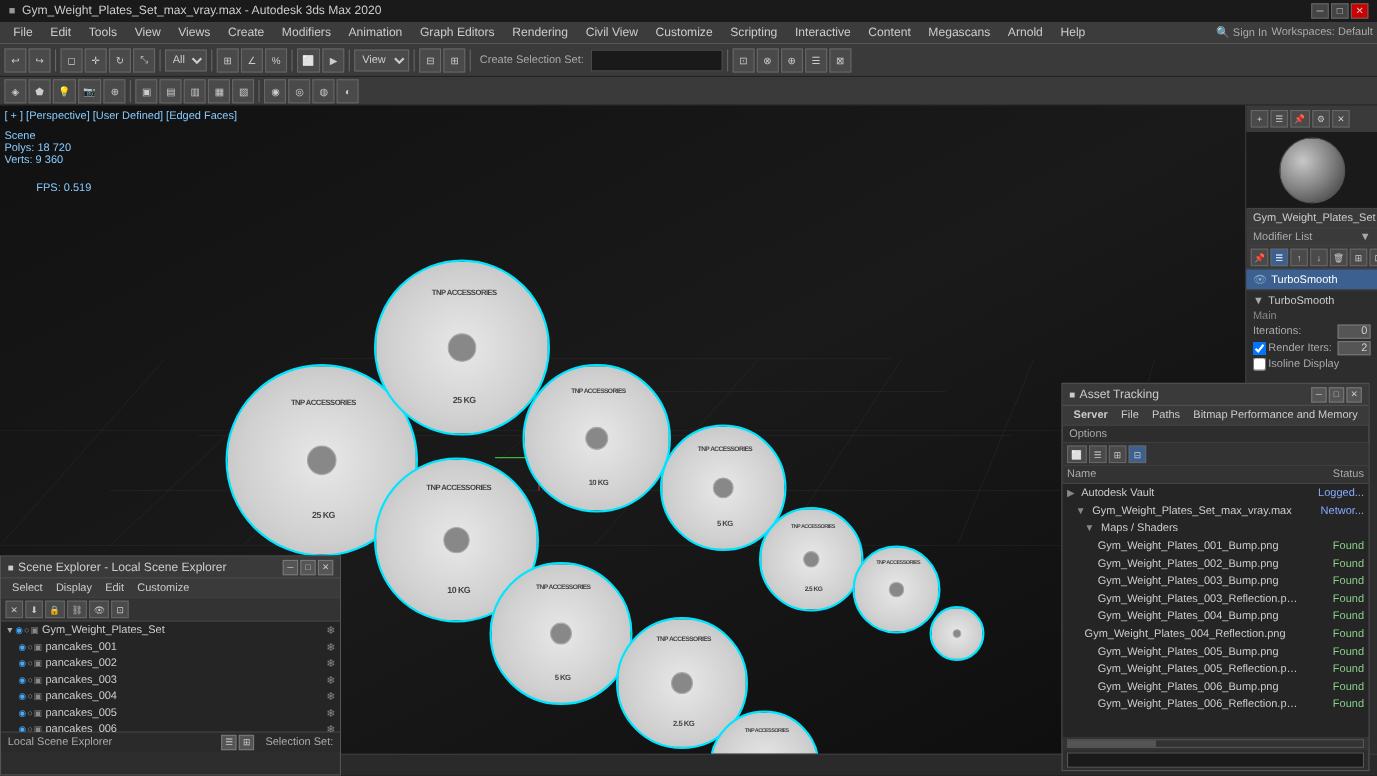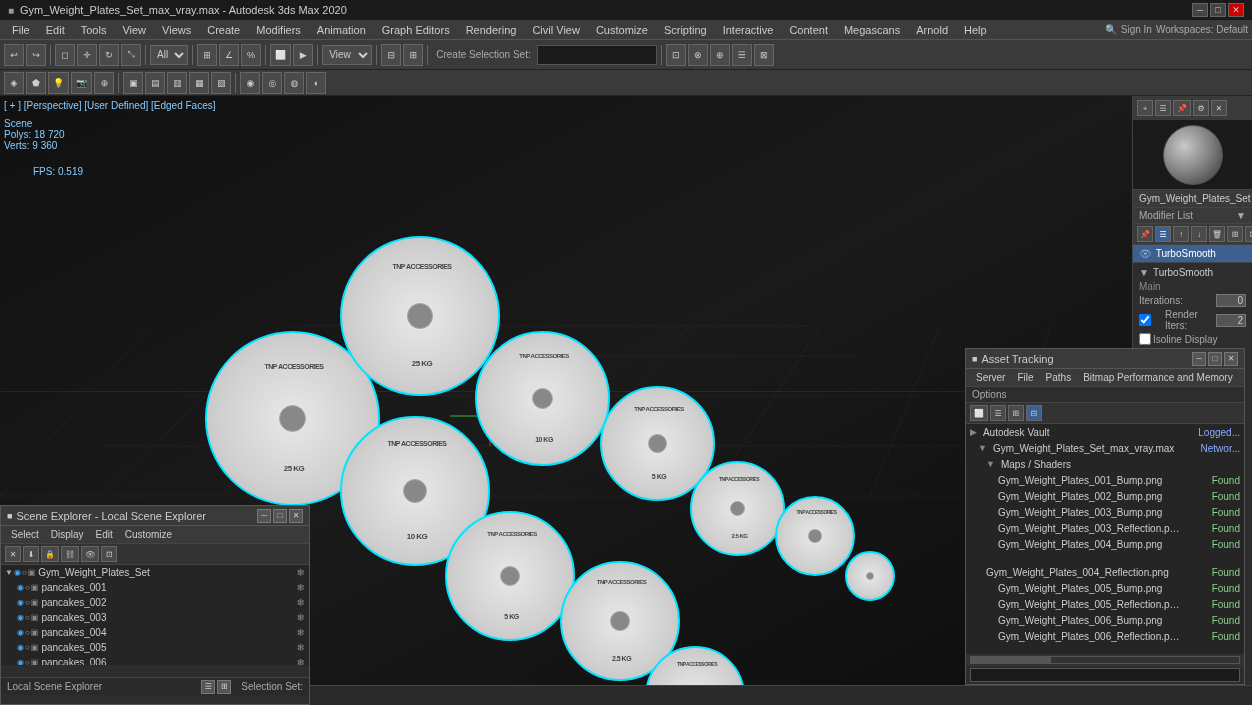--- a/index.html
+++ b/index.html
@@ -84,21 +84,21 @@
 
     
     #scene-explorer { position: absolute; left: 0; bottom: 0; width: 310px; background: #2d2d2d; border: 1px solid #555; z-index: 10; height: 200px; }
     #se-title-bar { background: #3a3a3a; height: 20px; display: flex; align-items: center; justify-content: space-between; padding: 0 6px; font-size: 11px; color: #ccc; border-bottom: 1px solid #555; }
     #se-menu-bar { background: #3a3a3a; height: 18px; display: flex; align-items: center; padding: 0 4px; border-bottom: 1px solid #444; }
     #se-toolbar { display: flex; gap: 2px; padding: 2px 4px; background: #333; border-bottom: 1px solid #444; align-items: center; }
     #se-col-header { display: flex; padding: 2px 4px; background: #333; border-bottom: 1px solid #444; font-size: 10px; color: #aaa; justify-content: space-between; }
     #se-list { flex: 1; overflow-y: auto; background: #252525; }
     .se-row { display: flex; align-items: center; padding: 1px 4px; font-size: 10px; color: #ccc; cursor: pointer; min-height: 15px; }
     .se-icons { display: flex; gap: 1px; margin-right: 3px; }
-    #se-status-bar { background: #2a2a2a; height: 18px; display: flex; align-items: center; padding: 0 6px; border-top: 1px solid #444; font-size: 10px; color: #aaa; gap: 10px; margin-top: 12px; }
+    #se-status-bar { background: #2a2a2a; height: 18px; display: flex; align-items: center; padding: 0 6px; border-top: 1px solid #444; font-size: 10px; color: #aaa; gap: 10px; }
 
     
     .sphere-preview { width: 60px; height: 60px; border-radius: 50%; background: radial-gradient(circle at 35% 35%, #c8c8c8, #808080, #303030); border: 1px solid #555; }
 
     
     .small-icon-btn { width: 14px; height: 14px; background: #555; border: 1px solid #777; color: #ccc; font-size: 8px; cursor: pointer; display: flex; align-items: center; justify-content: center; }
   </style>
 </head>
 <body>
 
@@ -331,21 +331,21 @@
       <div style="display:flex;align-items:center;gap:4px;margin-bottom:3px;">
         <span style="color:#aaa;font-size:10px;">▼</span>
         <span style="font-size:10px;color:#ccc;">TurboSmooth</span>
       </div>
       <div id="ts-main">Main</div>
       <div class="ts-row">
         <span>Iterations:</span>
         <input type="text" class="ts-input" value="0" style="">
       </div>
       <div class="ts-row">
-        <span style="display:flex;align-items:center;gap:14px;">
+        <span style="display:flex;align-items:center;gap:2px;">
           <input type="checkbox" class="ts-checkbox" checked="" style="">
           <span>Render Iters:</span>
         </span>
         <input type="text" class="ts-input" value="2" style="">
       </div>
       <div class="ts-row">
         <span style="display:flex;align-items:center;gap:2px;">
           <input type="checkbox" class="ts-checkbox" style="">
           <span>Isoline Display</span>
         </span>
@@ -364,34 +364,38 @@
       <span style="font-size:9px;">■</span>
       <span>Asset Tracking</span>
     </span>
     <div id="asset-title-bar-btns">
       <div class="small-icon-btn">─</div>
       <div class="small-icon-btn">□</div>
       <div class="small-icon-btn">✕</div>
     </div>
   </div>
   <div id="asset-menu-bar">
-    <span class="menu-item" style="padding:1px 6px;font-size:10px;">Server</span>
+    <span class="menu-item" style="padding:1px 6px;font-size:10px;font-weight:bold;">Server</span>
     <span class="menu-item" style="padding:1px 6px;font-size:10px;">File</span>
     <span class="menu-item" style="padding:1px 6px;font-size:10px;">Paths</span>
     <span class="menu-item" style="padding:1px 6px;font-size:10px;">Bitmap Performance and Memory</span>
   </div>
   <div id="asset-options">
     <span>Options</span>
   </div>
   <div id="asset-toolbar">
     <div class="rp-btn">⬜</div>
     <div class="rp-btn">☰</div>
     <div class="rp-btn">⊞</div>
     <div class="rp-btn" style="background:#3c6090;">⊟</div>
   </div>
+  <div id="asset-col-header">
+    <span id="asset-col-name">Name</span>
+    <span id="asset-col-status">Status</span>
+  </div>
   <div id="asset-list">
     <div class="asset-row">
       <span class="tree-icon">▶</span>
       <span class="asset-name">Autodesk Vault</span>
       <span class="asset-status logged">Logged...</span>
     </div>
     <div class="asset-row asset-indent1">
       <span class="tree-icon">▼</span>
       <span class="asset-name">Gym_Weight_Plates_Set_max_vray.max</span>
       <span class="asset-status network">Networ...</span>
@@ -414,21 +418,21 @@
       <span class="asset-status found">Found</span>
     </div>
     <div class="asset-row" style="padding-left:28px;">
       <span class="asset-name">Gym_Weight_Plates_003_Reflection.png</span>
       <span class="asset-status found">Found</span>
     </div>
     <div class="asset-row" style="padding-left:28px;">
       <span class="asset-name">Gym_Weight_Plates_004_Bump.png</span>
       <span class="asset-status found">Found</span>
     </div>
-    <div class="asset-row" style="padding-left:16px;margin-top:12px;">
+    <div class="asset-row" style="padding-left:16px;">
       <span class="asset-name">Gym_Weight_Plates_004_Reflection.png</span>
       <span class="asset-status found">Found</span>
     </div>
     <div class="asset-row" style="padding-left:28px;">
       <span class="asset-name">Gym_Weight_Plates_005_Bump.png</span>
       <span class="asset-status found">Found</span>
     </div>
     <div class="asset-row" style="padding-left:28px;">
       <span class="asset-name">Gym_Weight_Plates_005_Reflection.png</span>
       <span class="asset-status found">Found</span>

